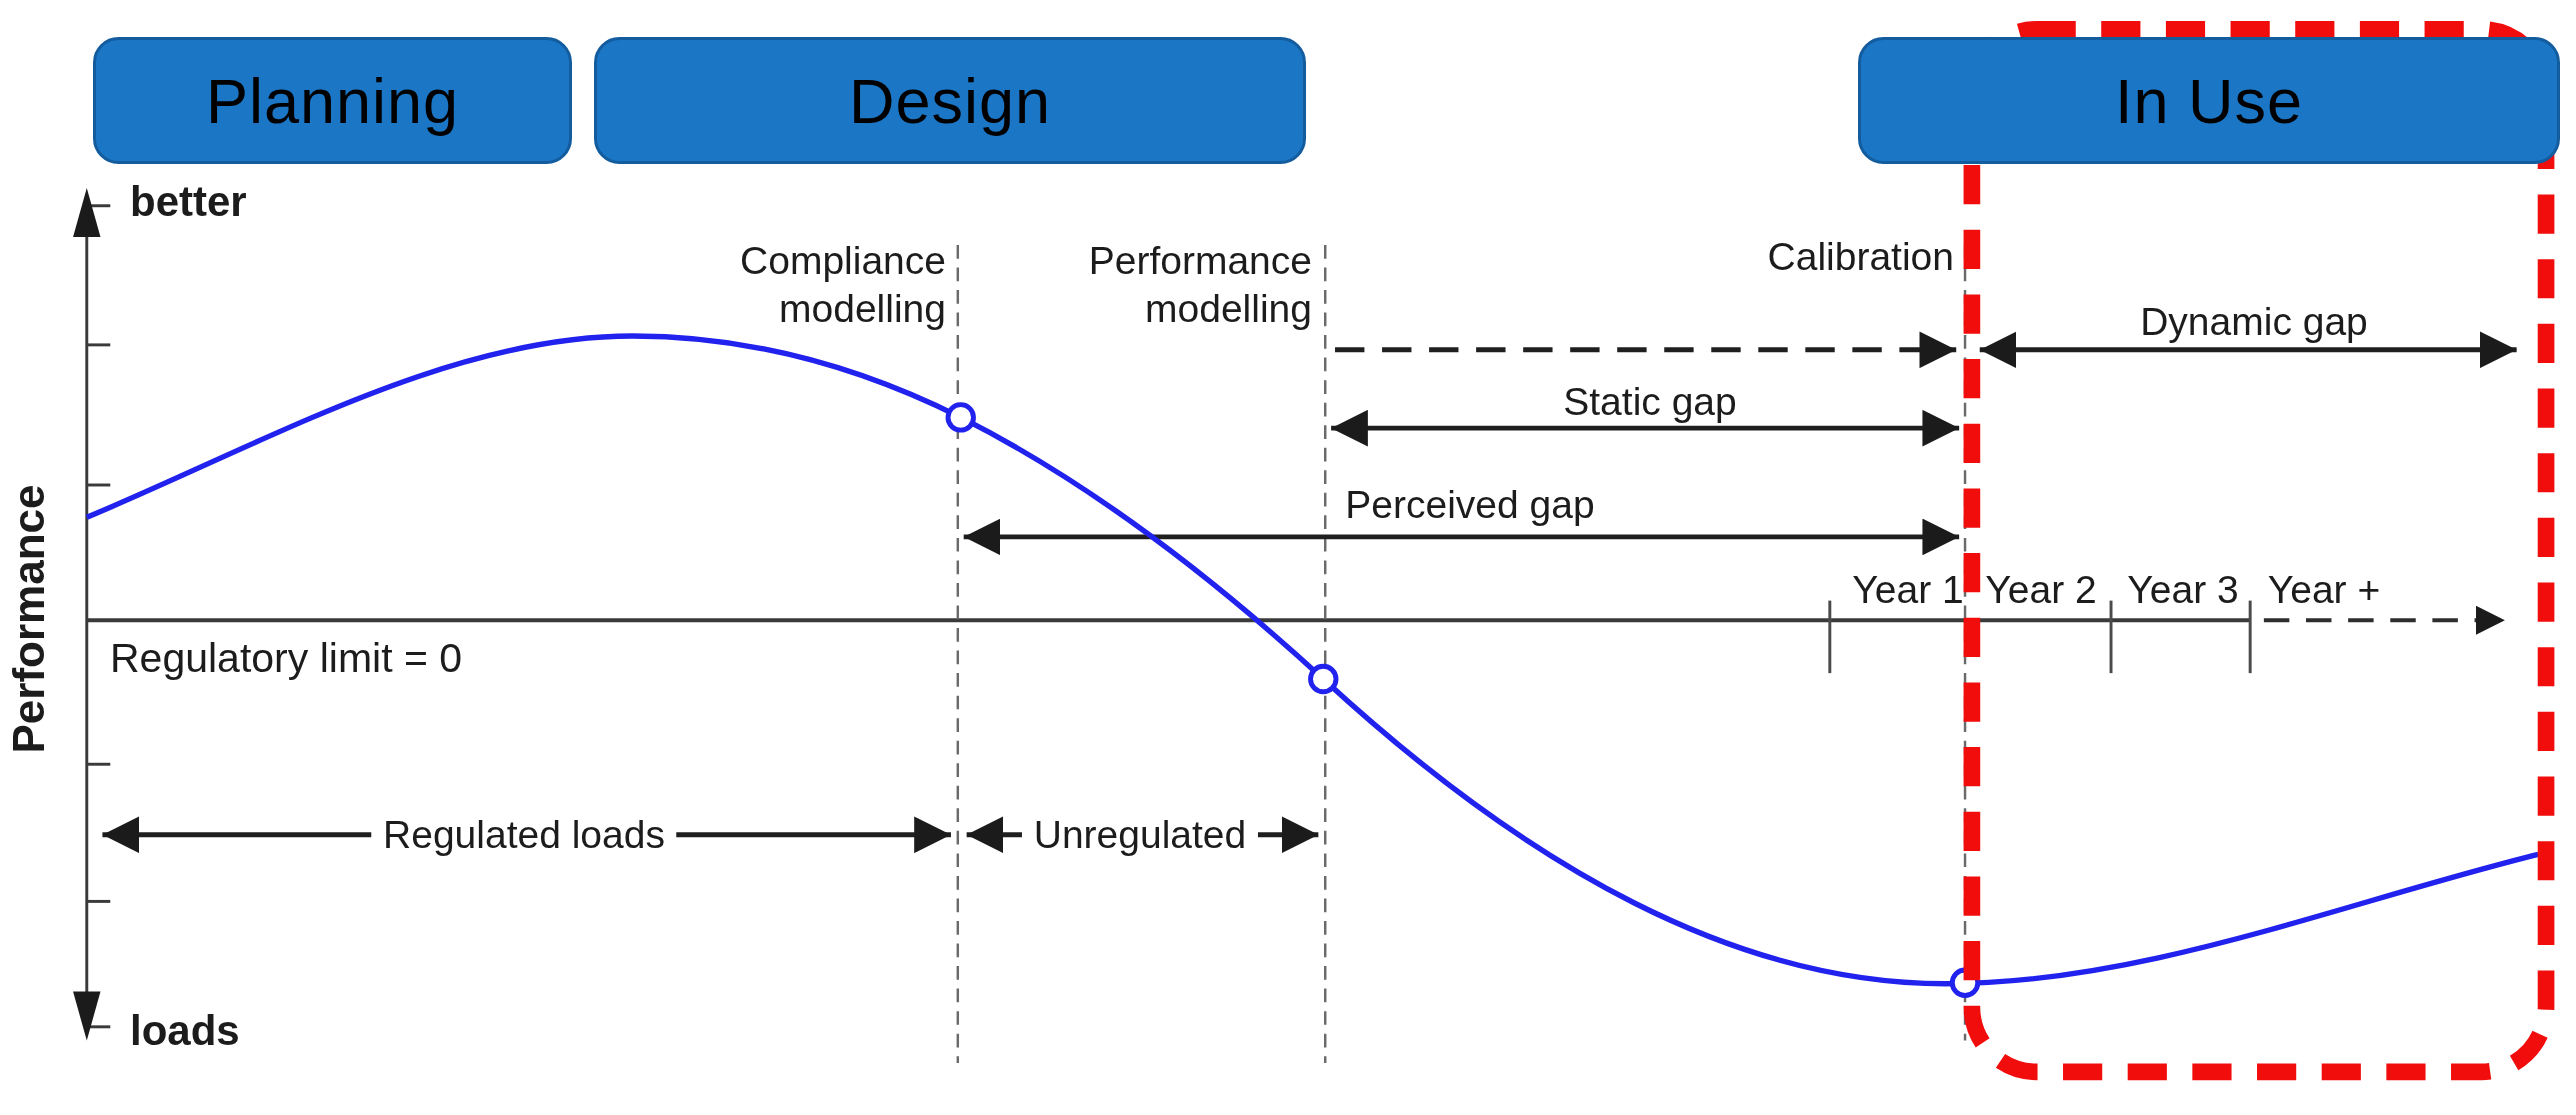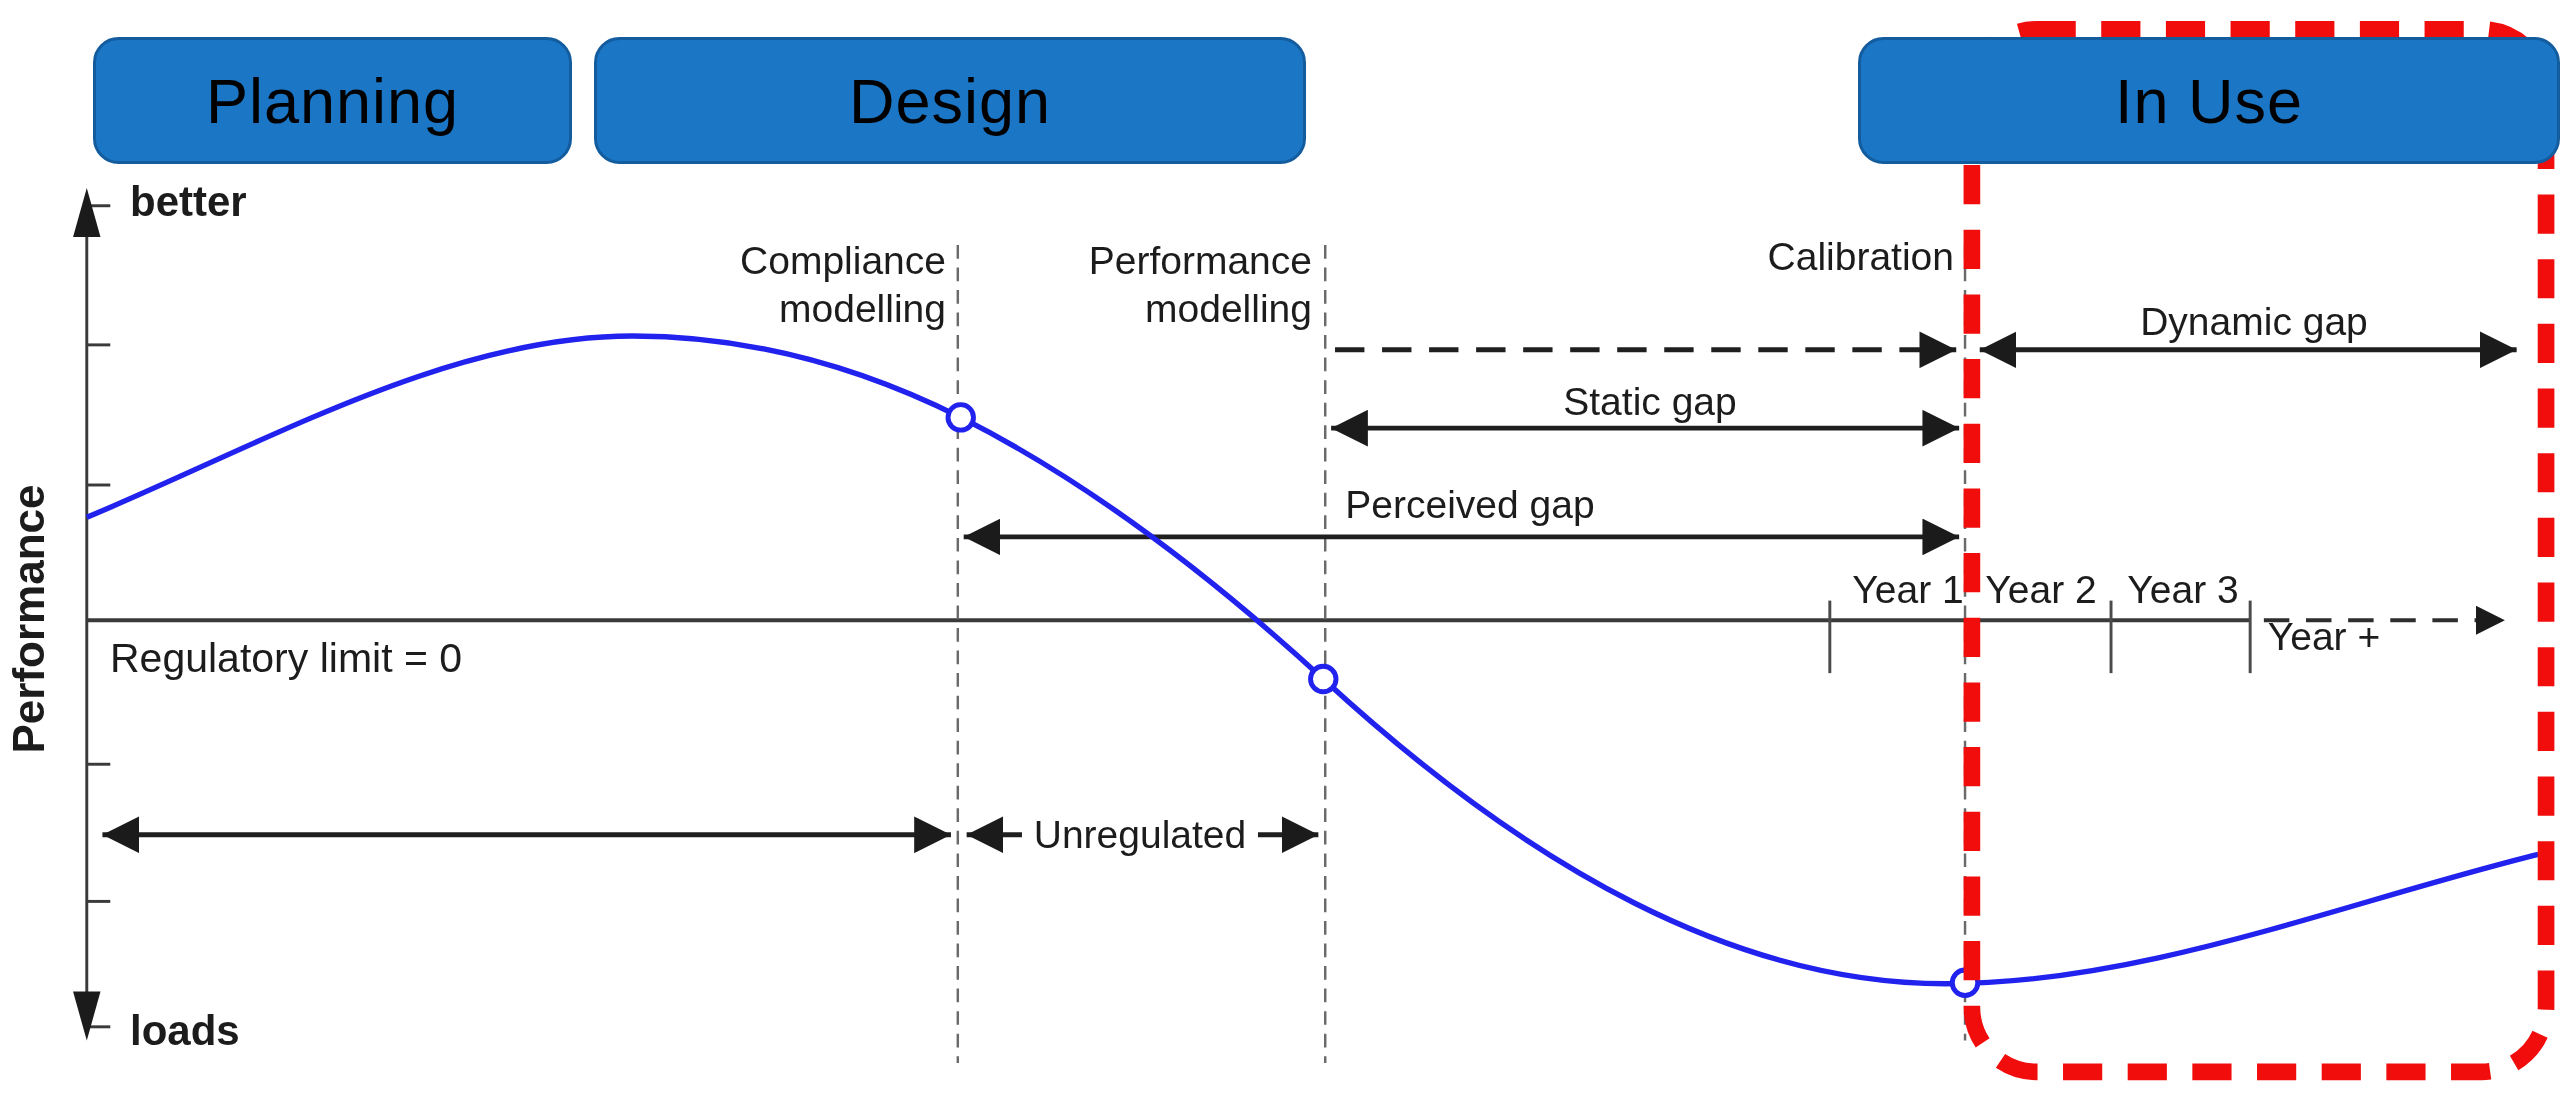--- a/index.html
+++ b/index.html
@@ -118,18 +118,19 @@
 modelling</div>
   <div class="lbl rightal" style="left:1954px;top:257px;">Calibration</div>
 
   <div class="lbl center" style="left:2254px;top:322px;">Dynamic gap</div>
   <div class="lbl center" style="left:1650px;top:402px;">Static gap</div>
   <div class="lbl center" style="left:1470px;top:505px;">Perceived gap</div>
 
   <div class="lbl center" style="left:1908px;top:590px;">Year 1</div>
   <div class="lbl center" style="left:2041px;top:590px;">Year 2</div>
   <div class="lbl center" style="left:2183px;top:590px;">Year 3</div>
-  <div class="lbl center" style="left:2324px;top:590px;margin-top:47px;">Year +</div>
+  <div class="lbl center" style="left:2324px;top:590px;">Year +</div>
 
+  <div class="lbl center masked" style="left:524px;top:835px;">Regulated loads</div>
   <div class="lbl center masked" style="left:1140px;top:835px;">Unregulated</div>
 
 </div>
 
 
 </body></html>

